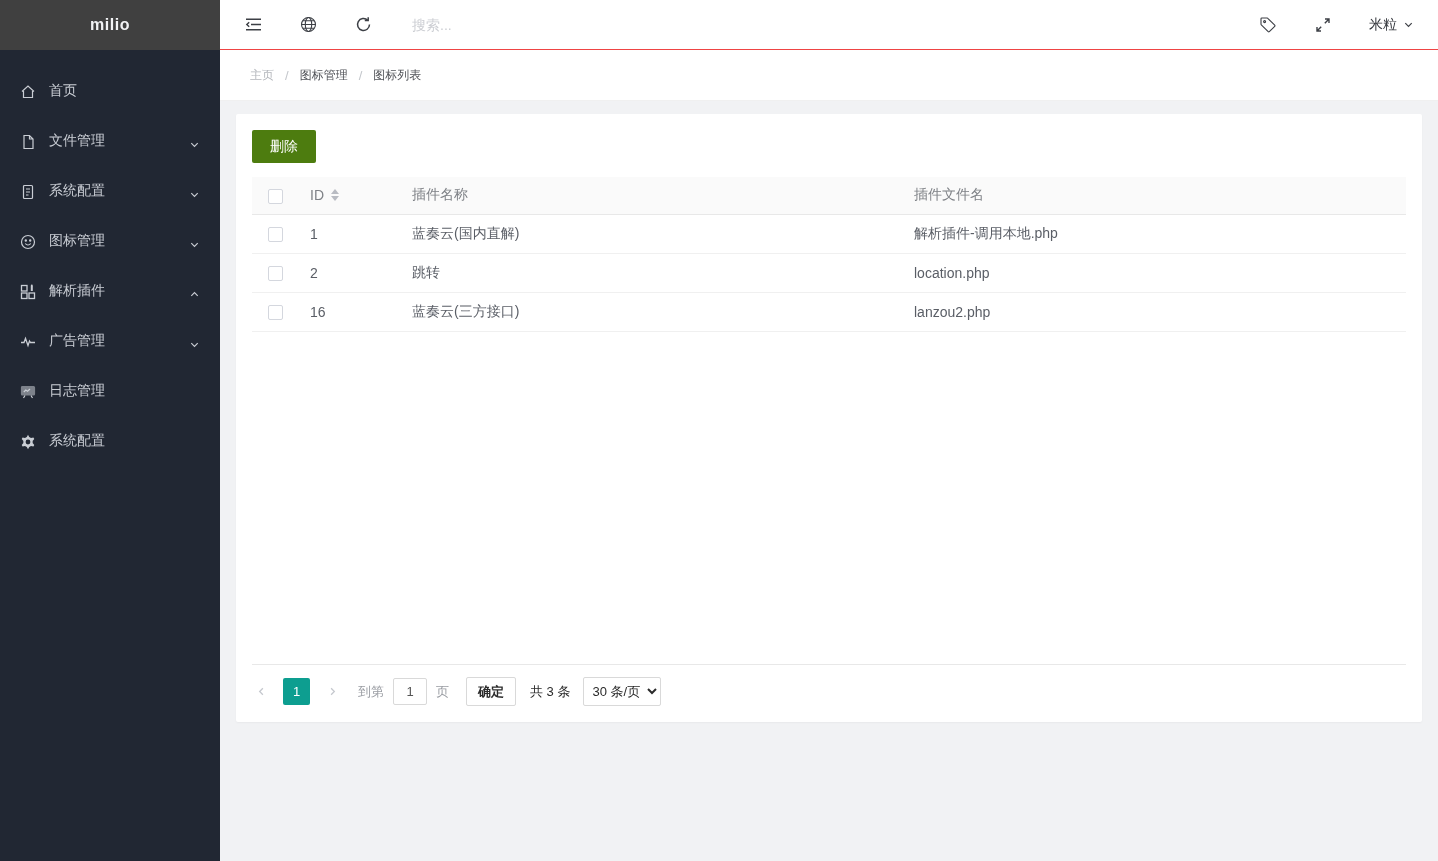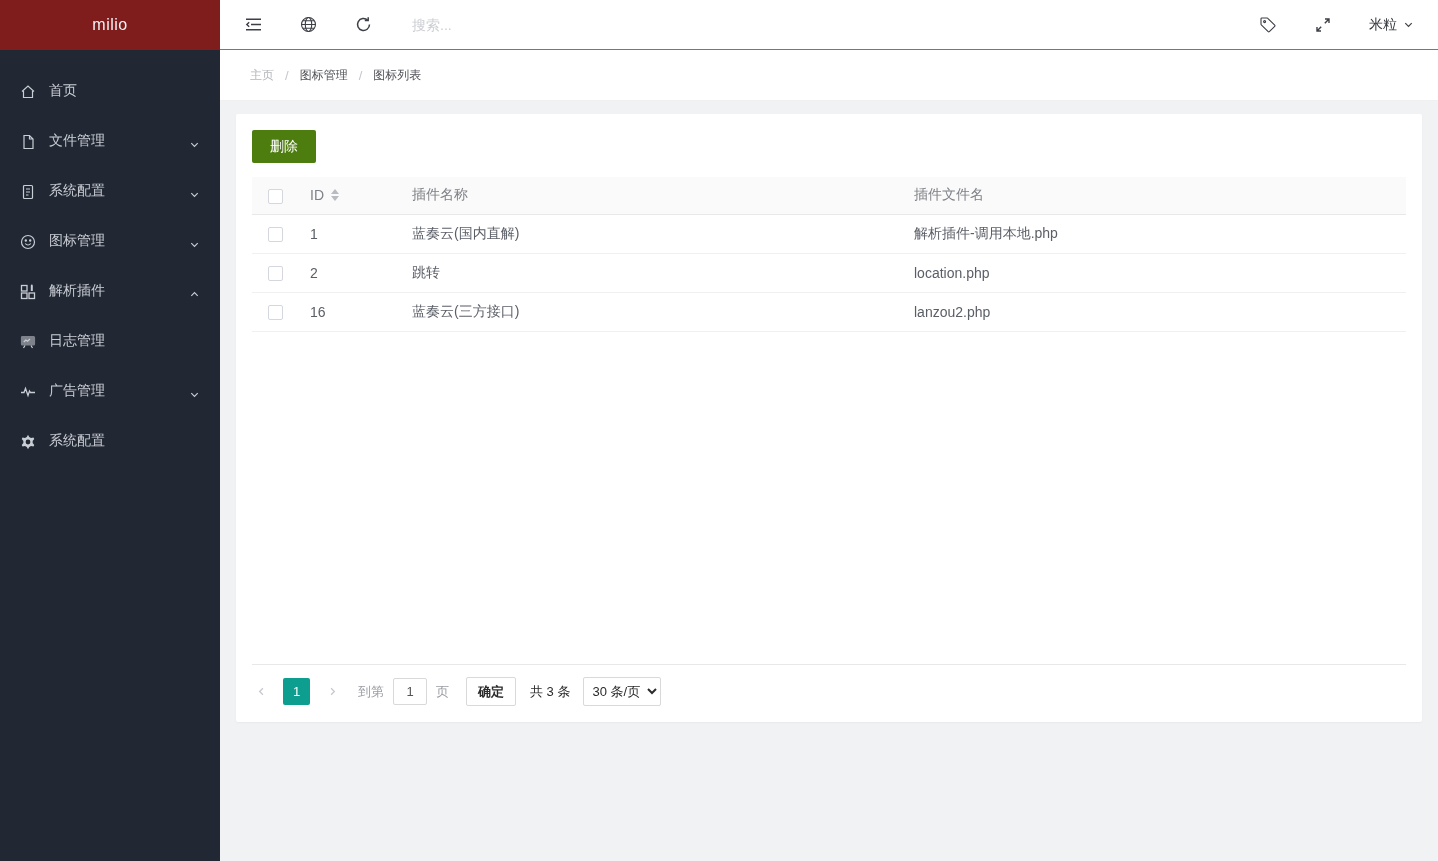--- a/index.html
+++ b/index.html
@@ -6,21 +6,21 @@
   html,body { width:1438px; height:861px; overflow:hidden; }
   body {
     display:flex;
     font-family:"Liberation Sans","DejaVu Sans",sans-serif;
     background:#f1f2f4;
     font-size:14px;
   }
 
   
   .sidebar { flex:0 0 220px; width:220px; background:#212733; display:flex; flex-direction:column; }
-  .logo { height:50px; background:#7f1d1d; color:#f2f3f5; font-size:16px; font-weight:normal;
+  .logo { height:50px; background:#404040; color:#f2f3f5; font-size:16px; font-weight:bold;
           display:flex; align-items:center; justify-content:center; letter-spacing:.5px; }
   .nav { flex:1; padding-top:0; }
   .nav-item { height:50px; display:flex; align-items:flex-end; padding:0 20px; color:#c9cdd4;
               font-size:14px; cursor:pointer; }
   .nav-item .nicon { width:16px; height:16px; margin-right:13px; display:flex; align-items:center; justify-content:center; flex:0 0 16px; }
   .nav-item .nlabel { flex:1; }
   .nav-item svg { display:block; }
   .chev { width:12px; height:12px; display:flex; align-items:center; justify-content:center; }
   .submenu { background:#171b22; }
   .submenu-item { height:41px; display:flex; align-items:center; padding-left:45px;
@@ -162,40 +162,40 @@
       <span class="chev">
         <svg width="11" height="11" viewBox="0 0 12 12" fill="none" stroke="#c9cdd4" stroke-width="1.3">
             <path d="M2.5 7.5 6 4l3.5 3.5"></path>
           </svg>
       </span>
     </div>
 
 
     <div class="nav-item">
       <span class="nicon">
+        <svg width="16" height="16" viewBox="0 0 16 16" fill="none" stroke="#c9cdd4" stroke-width="1.3">
+            <path d="M1 8.5h3l1.5-4 2.5 7 1.5-4.5 1 1.5h4.5"></path>
+          </svg>
+      </span>
+      <span class="nlabel">广告管理</span>
+      <span class="chev">
+        <svg width="11" height="11" viewBox="0 0 12 12" fill="none" stroke="#c9cdd4" stroke-width="1.3">
+            <path d="M2.5 4.5 6 8l3.5-3.5"></path>
+          </svg>
+      </span>
+    </div>
+
+    <div class="nav-item">
+      <span class="nicon">
         <svg width="16" height="16" viewBox="0 0 16 16" fill="none" stroke="#c9cdd4" stroke-width="1.2">
             <rect x="1.5" y="2.5" width="13" height="8.5" rx="1" fill="#c9cdd4" opacity="0.55"></rect>
             <path d="M5 11.5 3.5 14M11 11.5l1.5 2.5M3.8 8l2-2 1.7 1.3L10 5" stroke="#c9cdd4"></path>
           </svg>
       </span>
       <span class="nlabel">日志管理</span>
-    </div>
-
-    <div class="nav-item">
-      <span class="nicon">
-        <svg width="16" height="16" viewBox="0 0 16 16" fill="none" stroke="#c9cdd4" stroke-width="1.3">
-            <path d="M1 8.5h3l1.5-4 2.5 7 1.5-4.5 1 1.5h4.5"></path>
-          </svg>
-      </span>
-      <span class="nlabel">广告管理</span>
-      <span class="chev">
-        <svg width="11" height="11" viewBox="0 0 12 12" fill="none" stroke="#c9cdd4" stroke-width="1.3">
-            <path d="M2.5 4.5 6 8l3.5-3.5"></path>
-          </svg>
-      </span>
     </div>
 
     <div class="nav-item">
       <span class="nicon">
         <svg width="16" height="16" viewBox="0 0 16 16" fill="#c9cdd4">
             <path d="M8 0.8 9.2 3a5.2 5.2 0 0 1 1.8 1l2.4-.6.9 1.6-1.7 1.9a5 5 0 0 1 0 2.2l1.7 1.9-.9 1.6-2.4-.6a5.2 5.2 0 0 1-1.8 1L8 15.2 6.8 13a5.2 5.2 0 0 1-1.8-1l-2.4.6-.9-1.6 1.7-1.9a5 5 0 0 1 0-2.2L1.7 5l.9-1.6 2.4.6a5.2 5.2 0 0 1 1.8-1zM8 5.6A2.4 2.4 0 1 0 8 10.4 2.4 2.4 0 0 0 8 5.6z" fill-rule="evenodd"></path>
           </svg>
       </span>
       <span class="nlabel">系统配置</span>
     </div>

